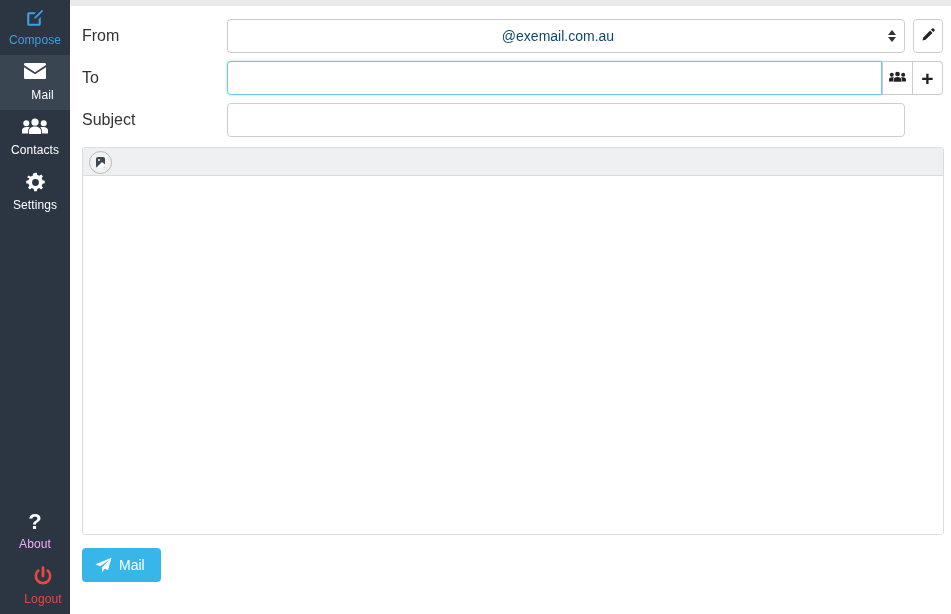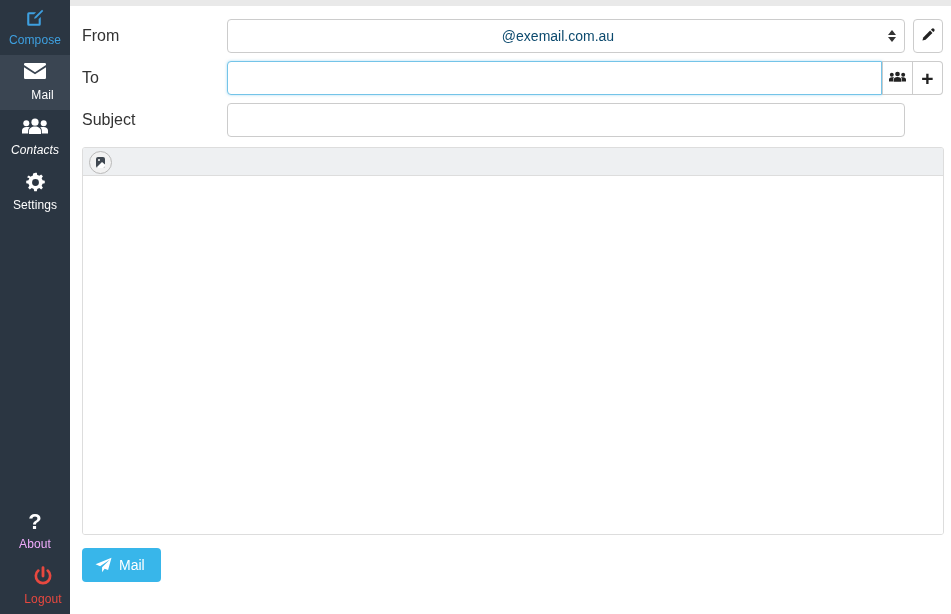--- a/index.html
+++ b/index.html
@@ -59,21 +59,21 @@
     letter-spacing: 0.1px;
   }
 
   .nav-compose { color: #3ea0e0; }
   .nav-compose .nav-label { color: #3ea0e0; }
 
   .nav-mail { background: #3a4552; color: #ffffff; }
   .nav-mail .nav-label { color: #ffffff; padding-left: 15px; }
 
   .nav-contacts { color: #ffffff; }
-  .nav-contacts .nav-label { color: #ffffff; font-style: italic; }
+  .nav-contacts .nav-label { color: #ffffff; }
 
   .nav-settings { color: #ffffff; }
   .nav-settings .nav-label { color: #ffffff; }
 
   .nav-about { color: #ffffff; }
   .nav-about .nav-label { color: #f0abfc; }
 
   .nav-logout { color: #e8483f; padding-left: 16px; }
   .nav-logout .nav-label { color: #e8483f; }
 

